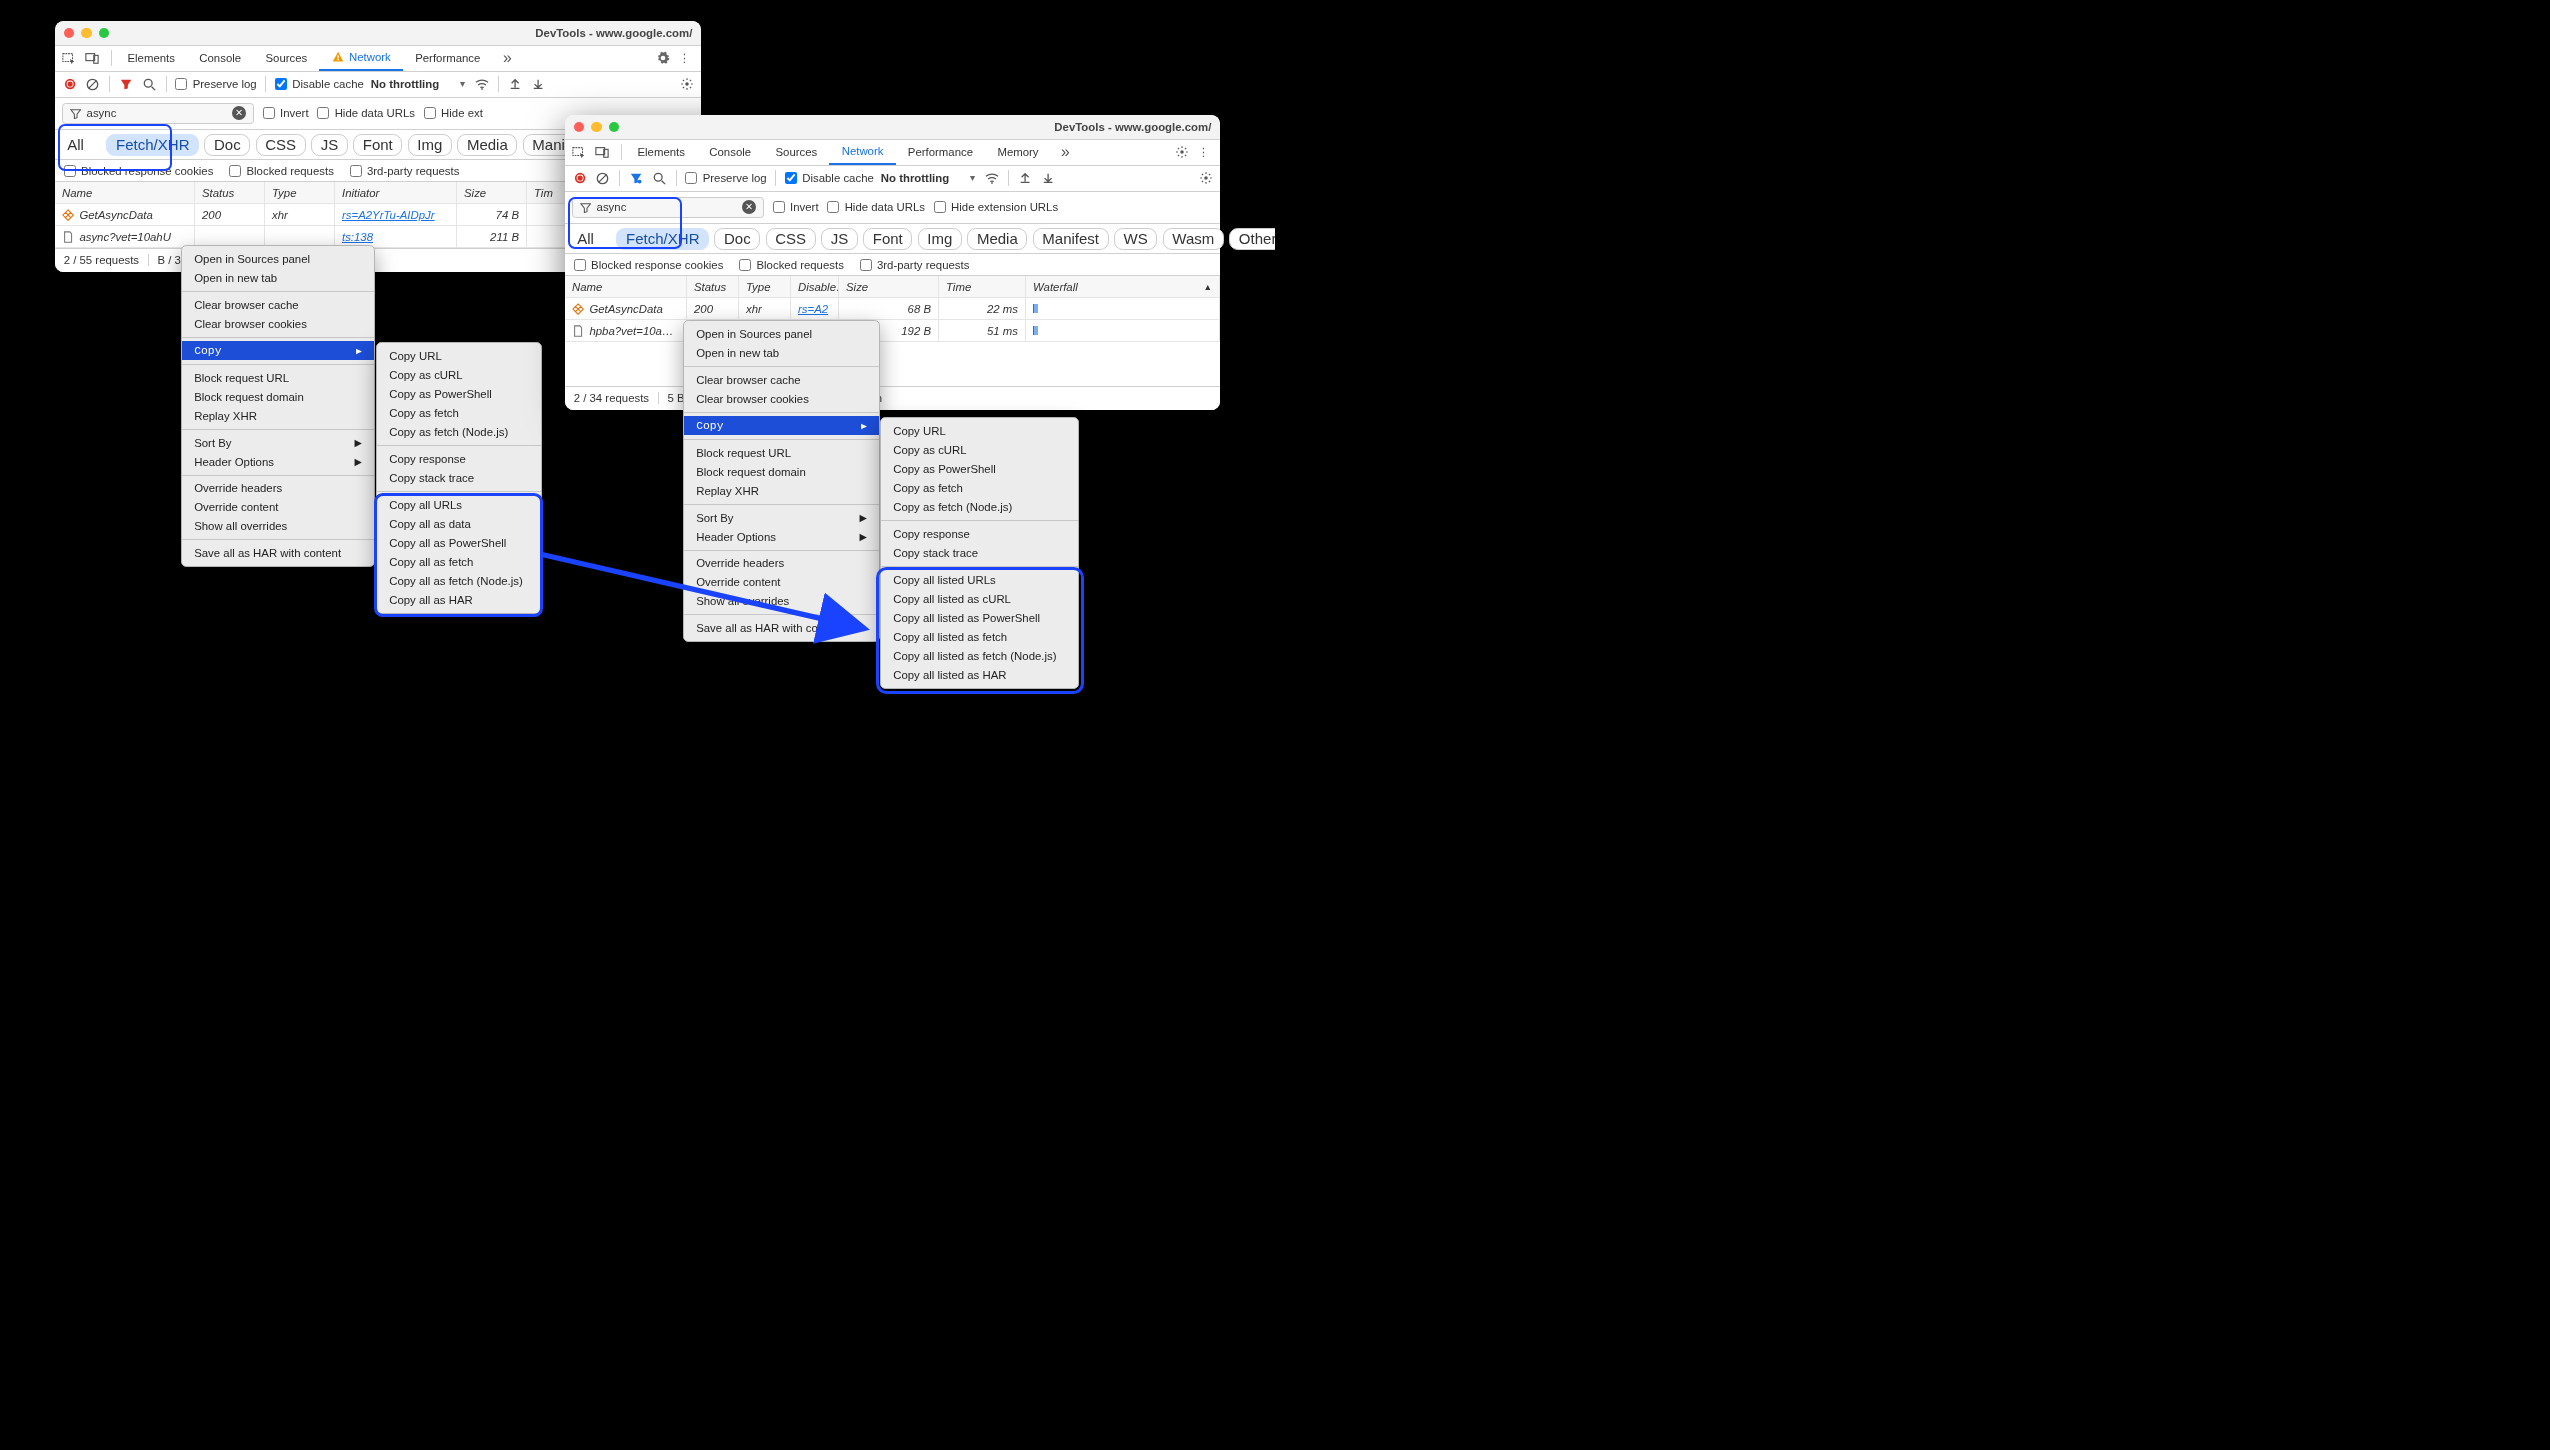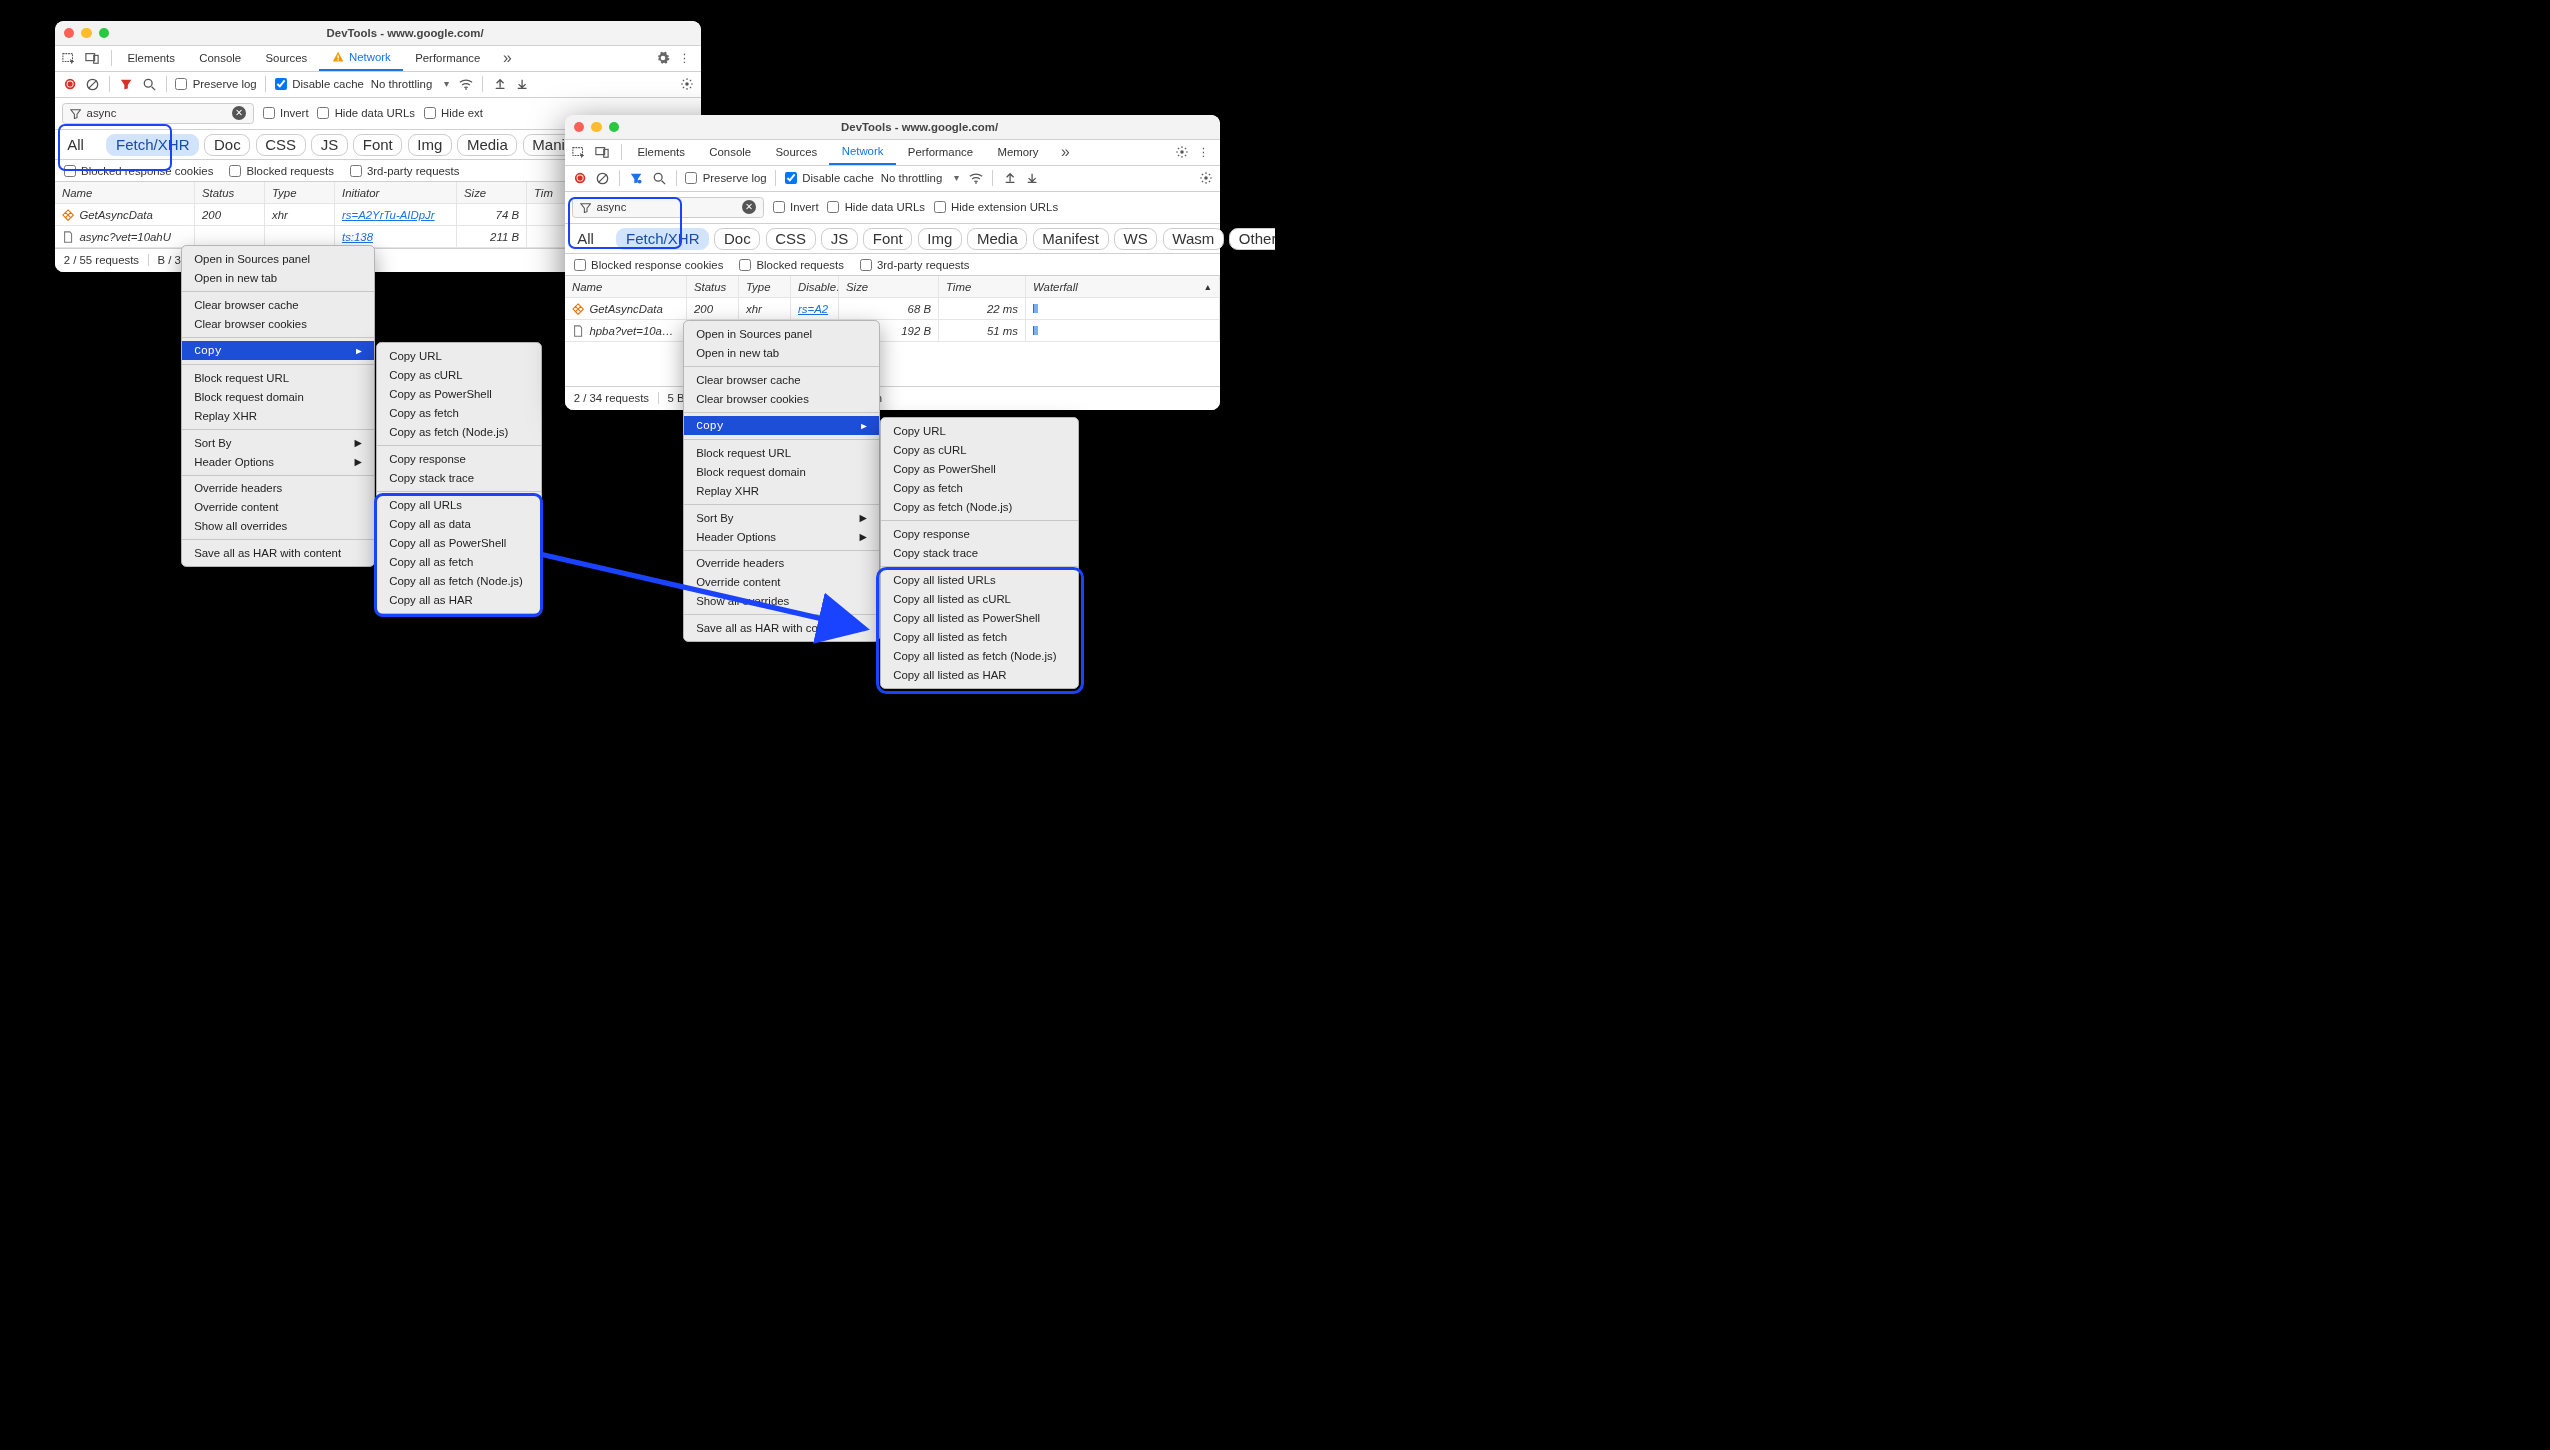--- a/index.html
+++ b/index.html
@@ -29,21 +29,21 @@
     padding: 0 8.7px;
     border-bottom: 0.9px solid #d0d0d0;
     background: #f3f3f3;
     border-radius: 8.7px 8.7px 0 0;
   }
   .traffic-lights { display: flex; gap: 7px; margin-right: 8.7px; }
   .tl { width: 10.5px; height: 10.5px; border-radius: 50%; }
   .tl.red    { background: #ff5f57; }
   .tl.yellow { background: #febc2e; }
   .tl.green  { background: #28c840; }
-  .title { flex: 1; text-align: center; font-weight: 600; font-size: 11.4px; color: #444; }
+  .title { flex: 1; text-align: right; font-weight: 600; font-size: 11.4px; color: #444; }
 
   
   .tabstrip {
     height: 26px;
     display: flex;
     align-items: center;
     border-bottom: 0.9px solid #d0d0d0;
     padding: 0 7px;
     background: #fff;
     gap: 0;
@@ -78,21 +78,21 @@
     padding: 0 7px;
     gap: 7px;
     background:#fff;
   }
   .toolbar .sep { width:0.9px; height:15.7px; background:#d0d0d0; margin:0 1.7px; }
   .ico { width:15.7px; height:15.7px; display:flex; align-items:center; justify-content:center; color:#555;}
   .ico.red { color:#d93025; }
   .ico.blue { color:#1a73e8; }
   .chk { display:flex; align-items:center; gap:5.2px; font-size:11.4px; color:#333;}
   .chk input { width:12.2px; height:12.2px; }
-  .select { font-size:11.4px; display:flex; align-items:center; gap:10px;}
+  .select { font-size:11.4px; display:flex; align-items:center; gap:19px;font-weight:bold;}
   .select .caret { font-size:8.7px; color:#666; }
 
   
   .filterbar {
     display: flex;
     align-items: center;
     gap: 8.7px;
     padding: 5.2px 7px;
     border-bottom: 0.9px solid #d0d0d0;
     background:#fff;

